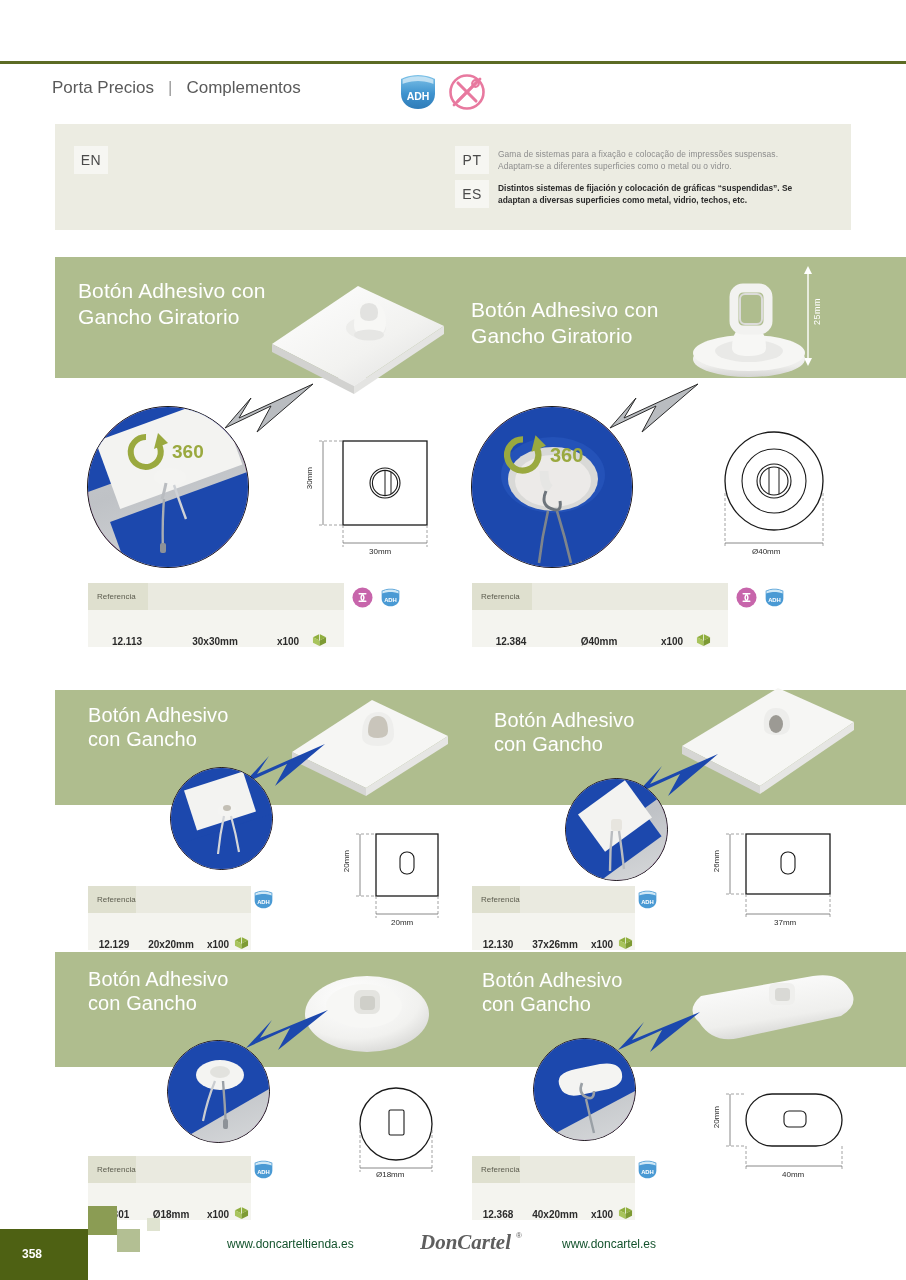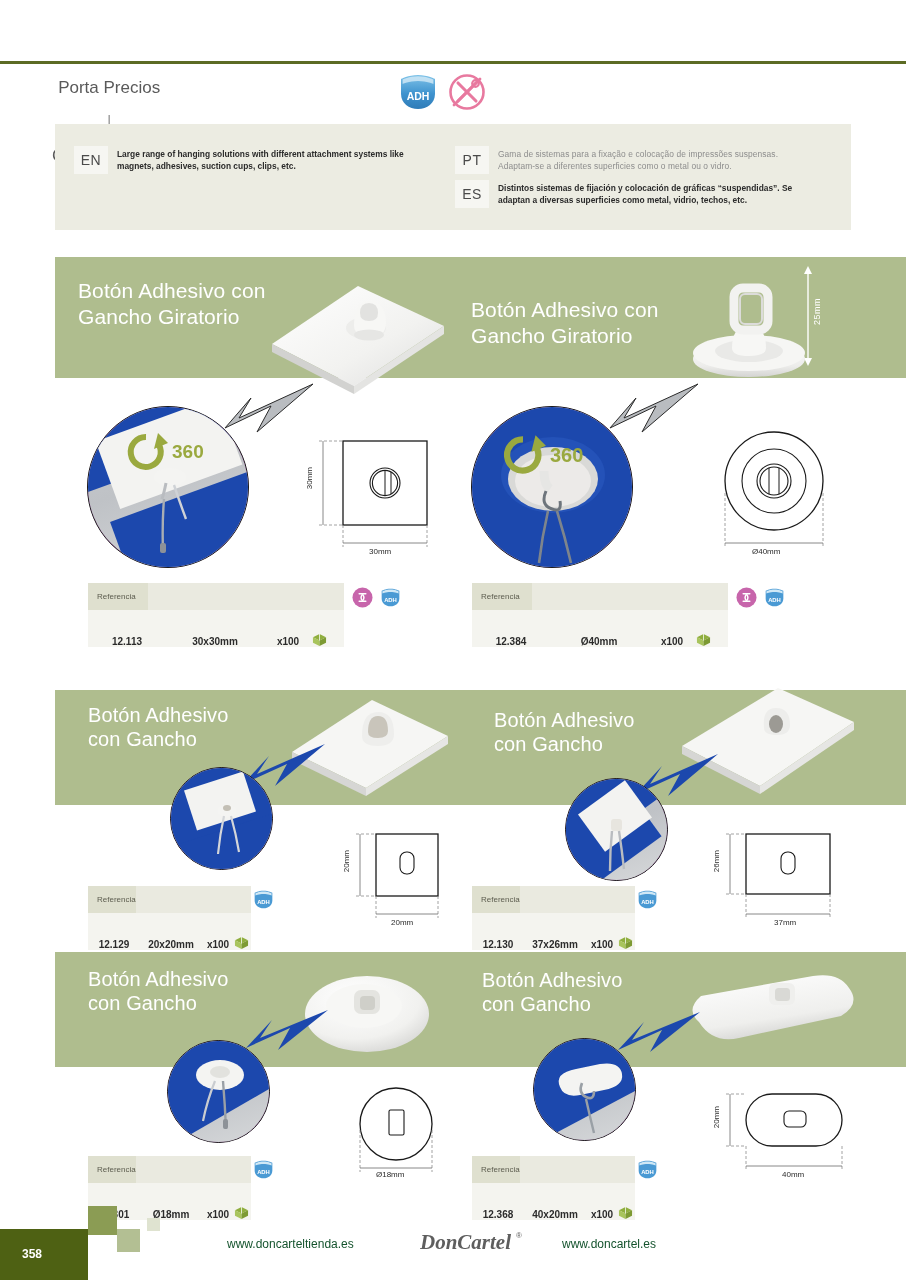--- a/index.html
+++ b/index.html
@@ -17,21 +17,21 @@
     font-size: 31px; font-weight: 400; color: #1a1a1a;
     letter-spacing: -0.2px;
   }
   .title-rule {
     position: absolute; left: 0; top: 61px; width: 906px; height: 3px;
     background: #5c6b24;
   }
   .subnav {
     position: absolute; left: 52px; top: 78px;
     display: flex; align-items: center; gap: 14px;
-    font-size: 17px; color: #5a5a5a; font-weight: 400; flex-direction: column;
+    font-size: 17px; color: #5a5a5a; font-weight: 400;
   }
   .subnav .sep { color:#9a9a9a; }
   .hdr-icons {
     position: absolute; left: 398px; top: 73px;
     display: flex; align-items: center; gap: 10px;
   }
   .icon-adh { width: 40px; height: 36px; }
   .icon-notool { width: 38px; height: 38px; }
 
   
@@ -156,21 +156,20 @@
       </g>
       <circle cx="27.5" cy="10.5" r="3.3" fill="none" stroke="#e8799f" stroke-width="2.2"></circle>
       <line x1="6" y1="32" x2="32" y2="6" stroke="#e8799f" stroke-width="2.8" stroke-linecap="round"></line>
     </svg>
   </div>
 
   <div class="langbox">
     <div class="langcol left">
       <div class="langrow">
         <div class="langtag">EN</div>
-        <div class="langtext bold">Large range of hanging solutions with different attachment systems like magnets, adhesives, suction cups, clips, etc.</div>
       </div>
     </div>
     <div class="langcol right">
       <div class="langrow">
         <div class="langtag">PT</div>
         <div class="langtext light">Gama de sistemas para a fixação e colocação de impressões suspensas. Adaptam-se a diferentes superficies como o metal ou o vidro.</div>
       </div>
       <div class="langrow">
         <div class="langtag">ES</div>
         <div class="langtext bold">Distintos sistemas de fijación y colocación de gráficas “suspendidas”. Se adaptan a diversas superficies como metal, vidrio, techos, etc.</div>

